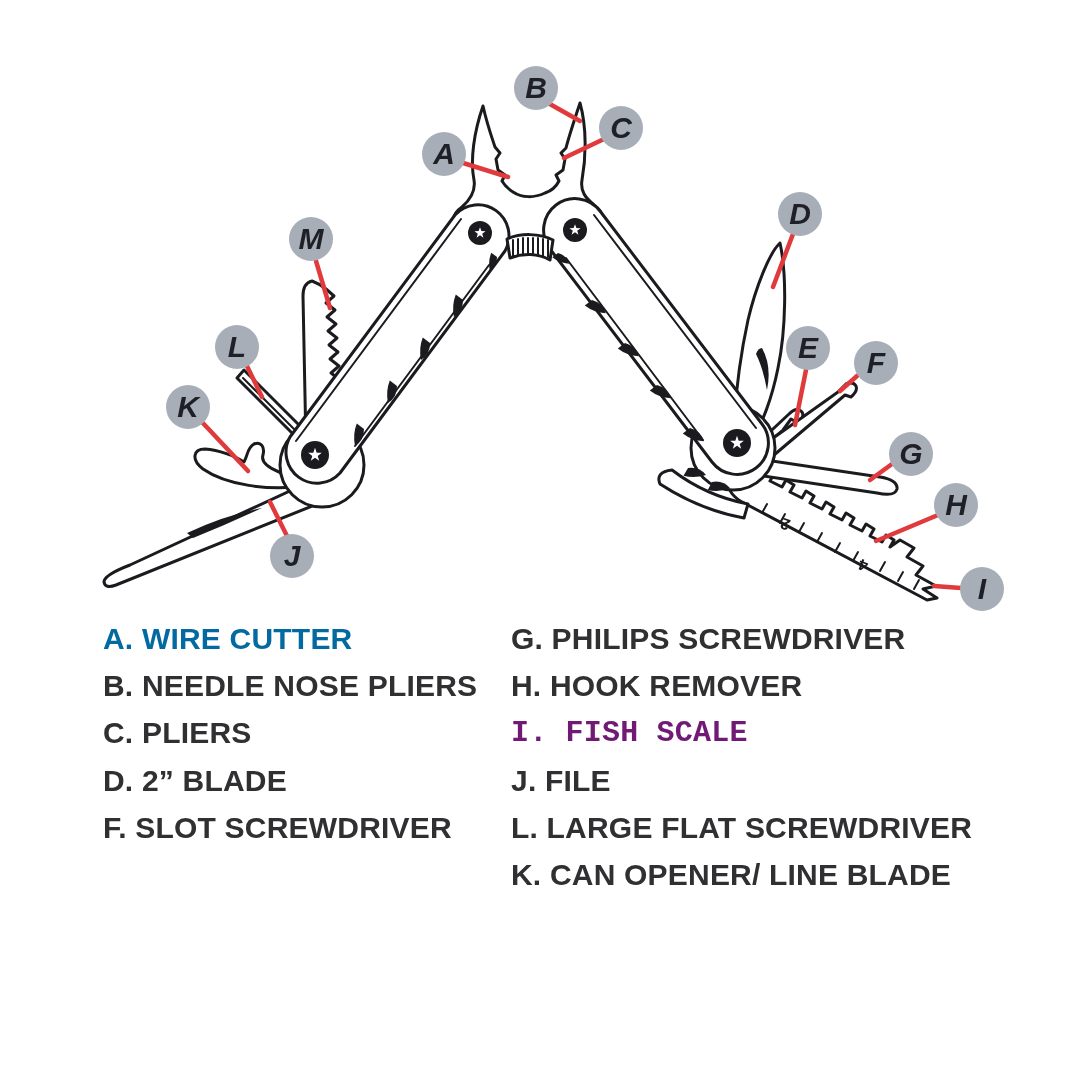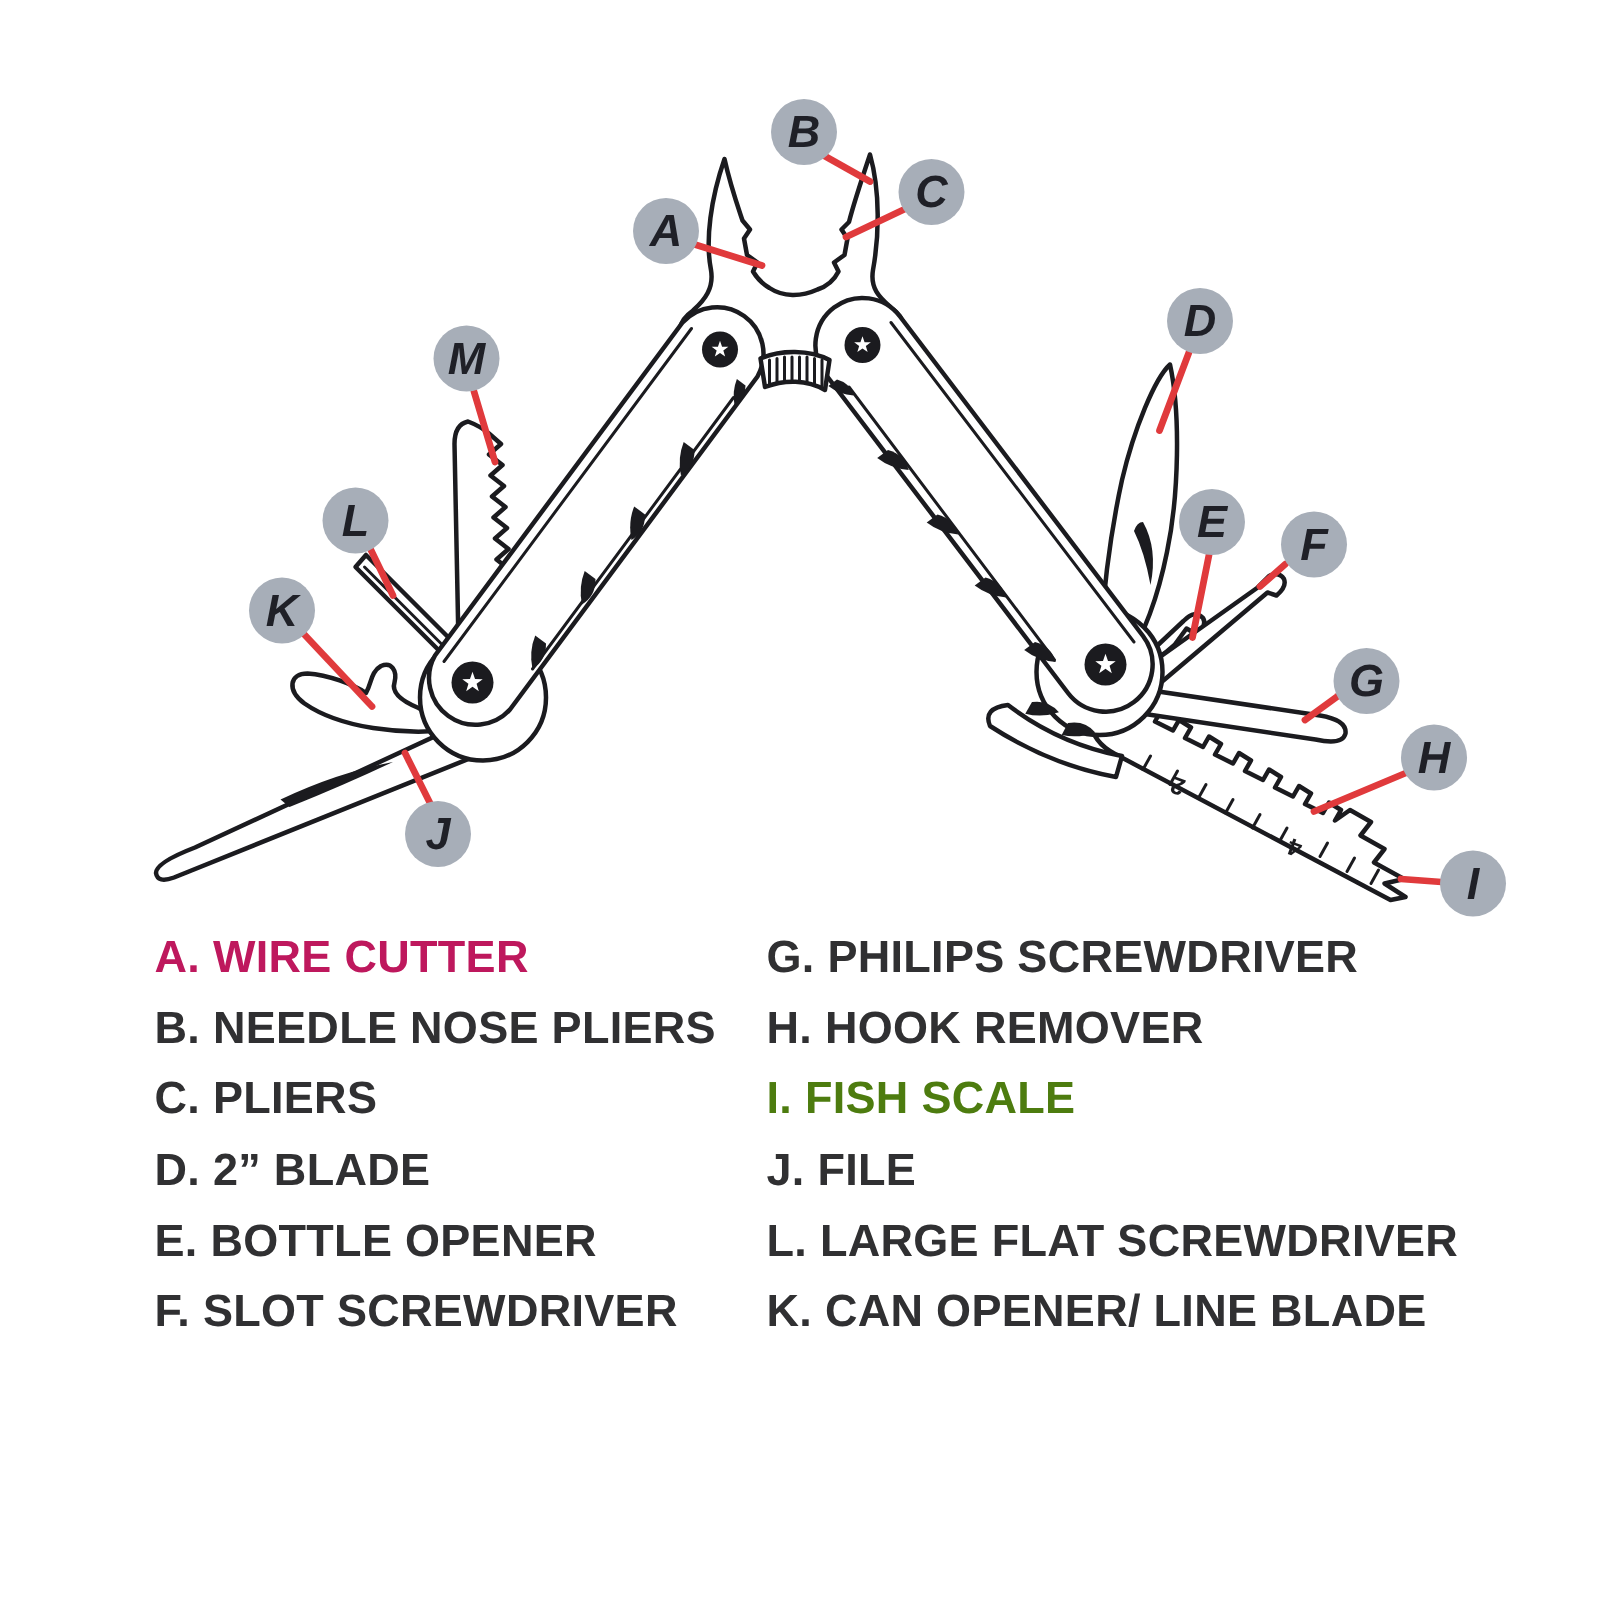--- a/index.html
+++ b/index.html
@@ -199,28 +199,27 @@
         <circle cx="188" cy="407" r="22" fill="#a7aeb8"></circle>
         <text x="188" y="417" text-anchor="middle" font-family="&quot;Liberation Sans&quot;, sans-serif" font-size="30" font-weight="700" font-style="italic" fill="#1f2027">K</text>
         <circle cx="237" cy="347" r="22" fill="#a7aeb8"></circle>
         <text x="237" y="357" text-anchor="middle" font-family="&quot;Liberation Sans&quot;, sans-serif" font-size="30" font-weight="700" font-style="italic" fill="#1f2027">L</text>
         <circle cx="311" cy="239" r="22" fill="#a7aeb8"></circle>
         <text x="311" y="249" text-anchor="middle" font-family="&quot;Liberation Sans&quot;, sans-serif" font-size="30" font-weight="700" font-style="italic" fill="#1f2027">M</text>
       </g>
   </svg>
 
   <div class="legend-col" style="left:103px;top:615px;">
-      <div class="legend-item" style="color: #be185d;">A. WIRE CUTTER</div>
+      <div class="legend-item" style="color: #0369a1;">A. WIRE CUTTER</div>
       <div class="legend-item" style="color: rgb(48, 48, 50);">B. NEEDLE NOSE PLIERS</div>
       <div class="legend-item" style="color: rgb(48, 48, 50);">C. PLIERS</div>
       <div class="legend-item" style="color: rgb(48, 48, 50);">D. 2” BLADE</div>
-      <div class="legend-item" style="color: rgb(48, 48, 50);">E. BOTTLE OPENER</div>
       <div class="legend-item" style="color: rgb(48, 48, 50);">F. SLOT SCREWDRIVER</div>
     </div>
   <div class="legend-col" style="left:511px;top:615px;text-align:center;">
       <div class="legend-item" style="color: rgb(48, 48, 50);">G. PHILIPS SCREWDRIVER</div>
       <div class="legend-item" style="color: rgb(48, 48, 50);">H. HOOK REMOVER</div>
-      <div class="legend-item" style="color: #4d7c0f;">I. FISH SCALE</div>
+      <div class="legend-item" style="color: #701a75; font-family: Liberation Mono, monospace;">I. FISH SCALE</div>
       <div class="legend-item" style="color: rgb(48, 48, 50);">J. FILE</div>
       <div class="legend-item" style="color: rgb(48, 48, 50);">L. LARGE FLAT SCREWDRIVER</div>
       <div class="legend-item" style="color: rgb(48, 48, 50);">K. CAN OPENER/ LINE BLADE</div>
     </div>
 </div>
 
 </body></html>

